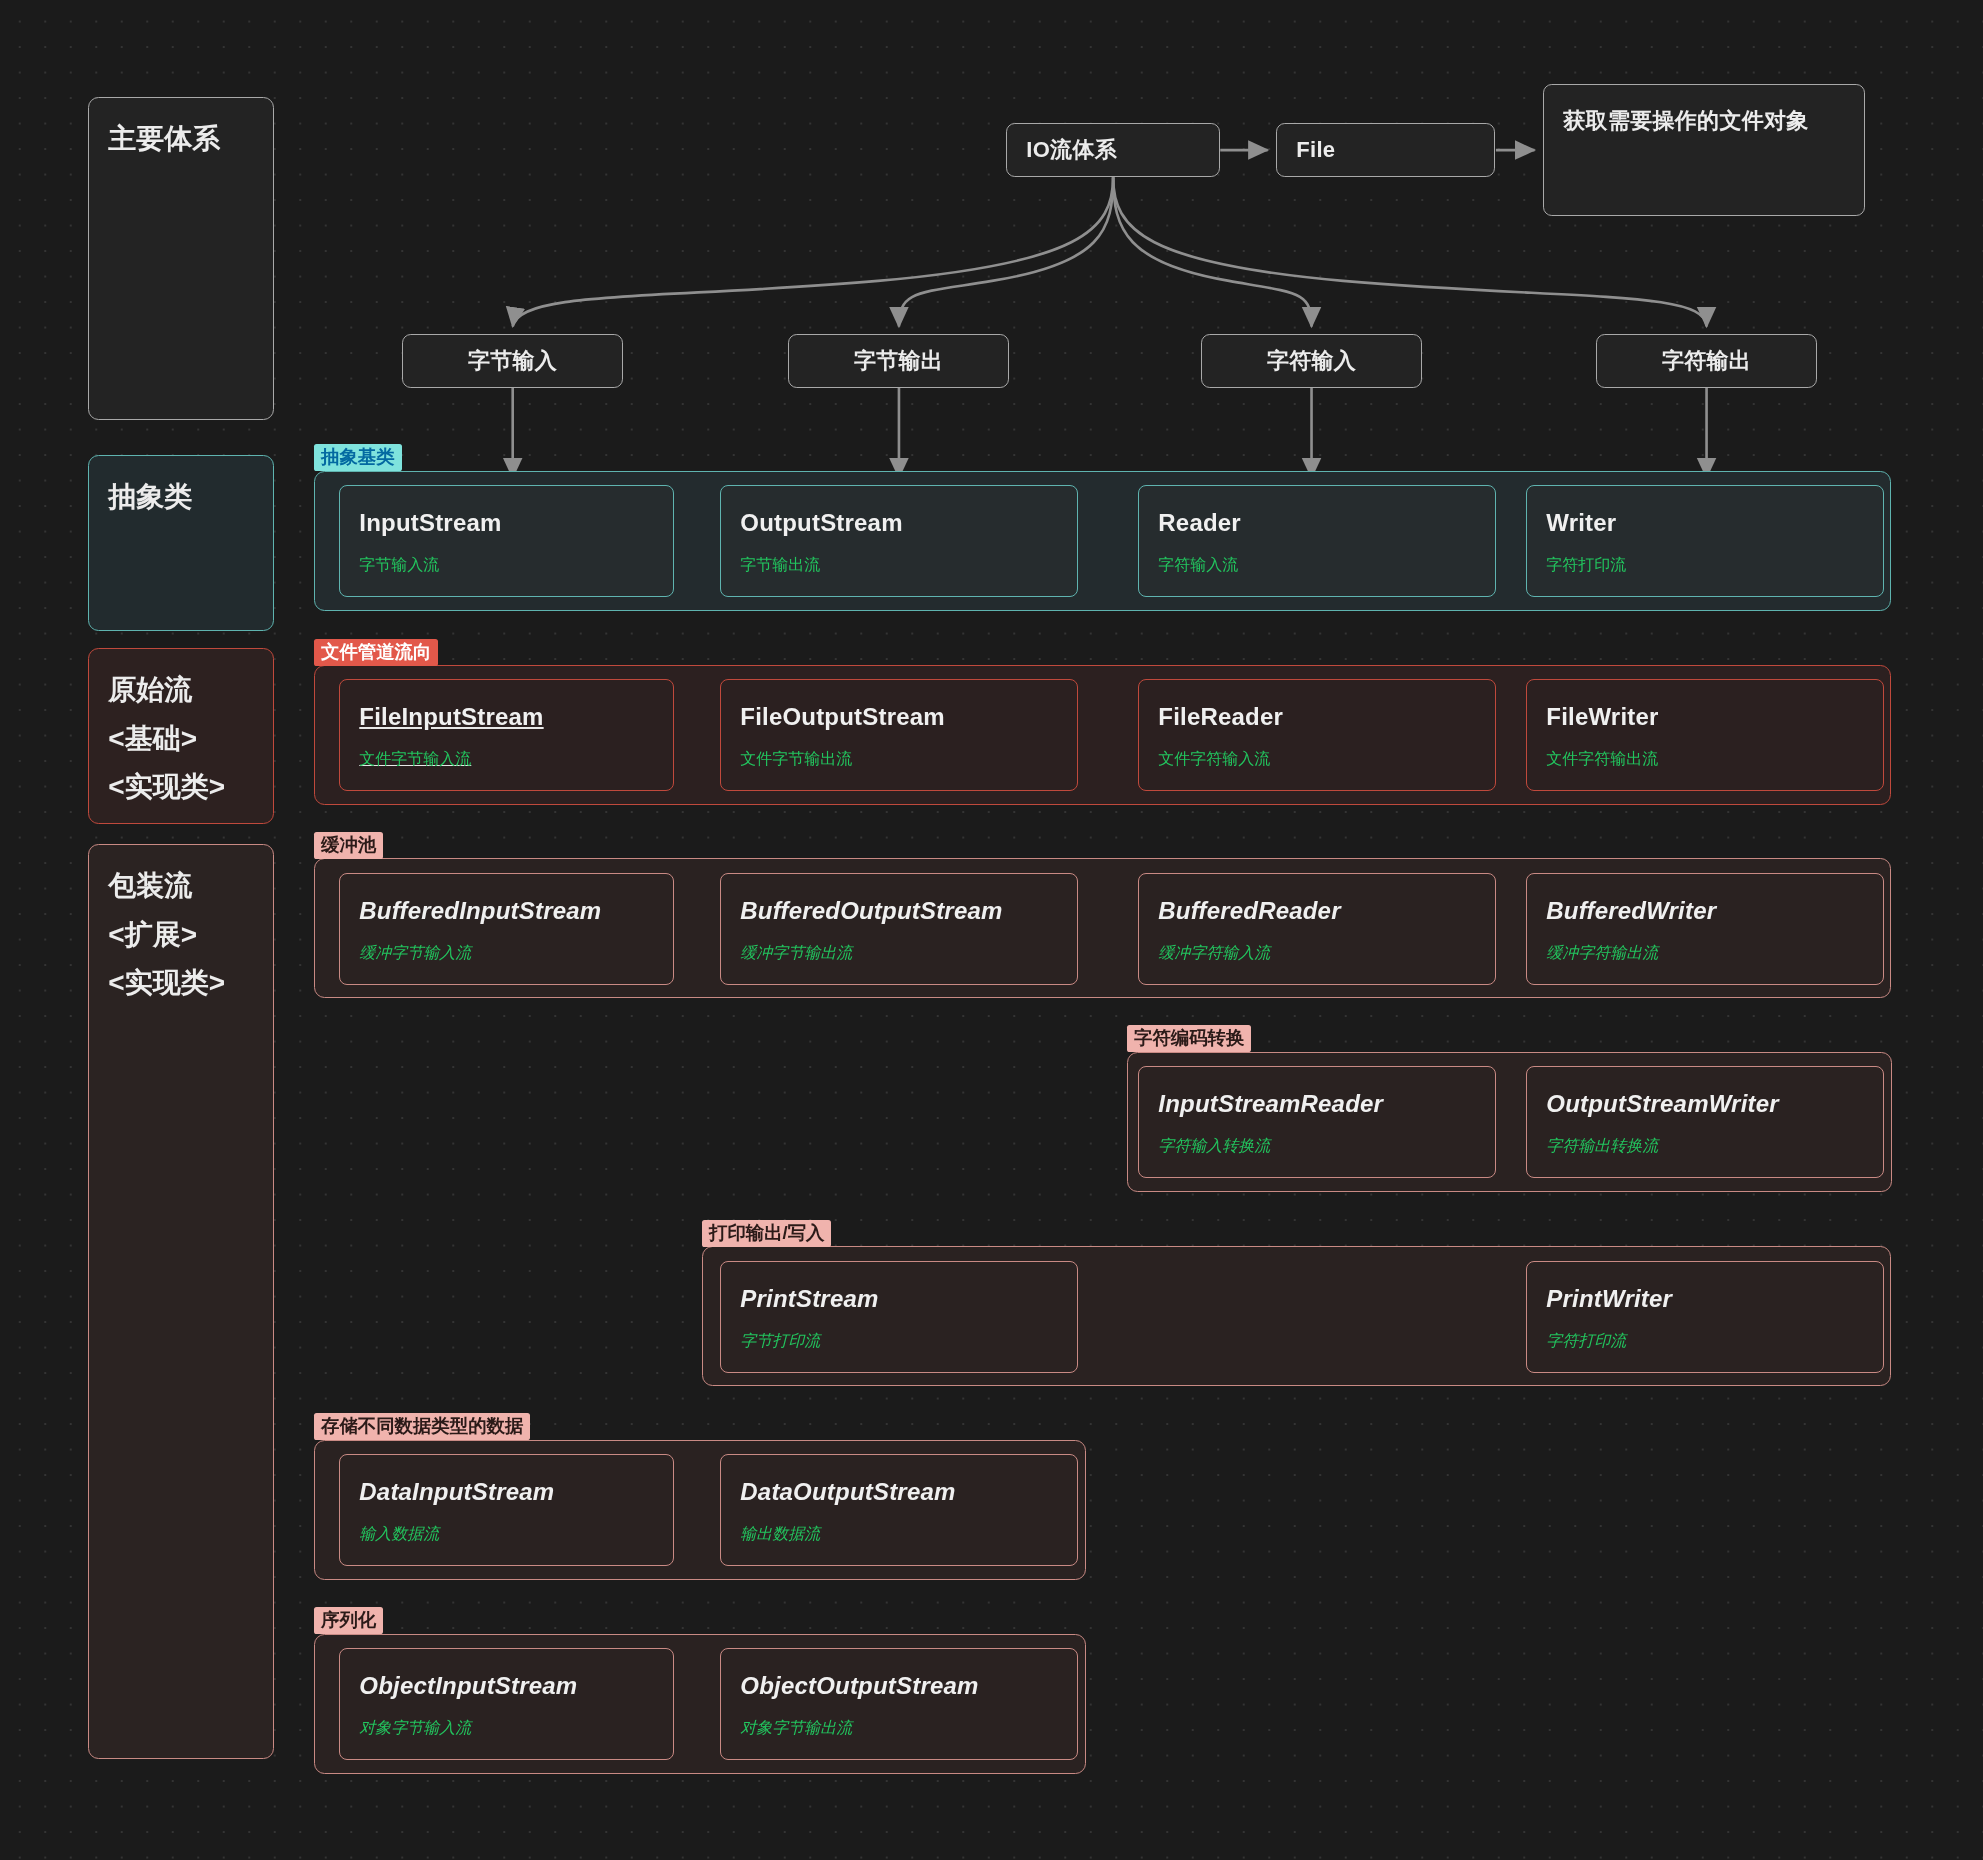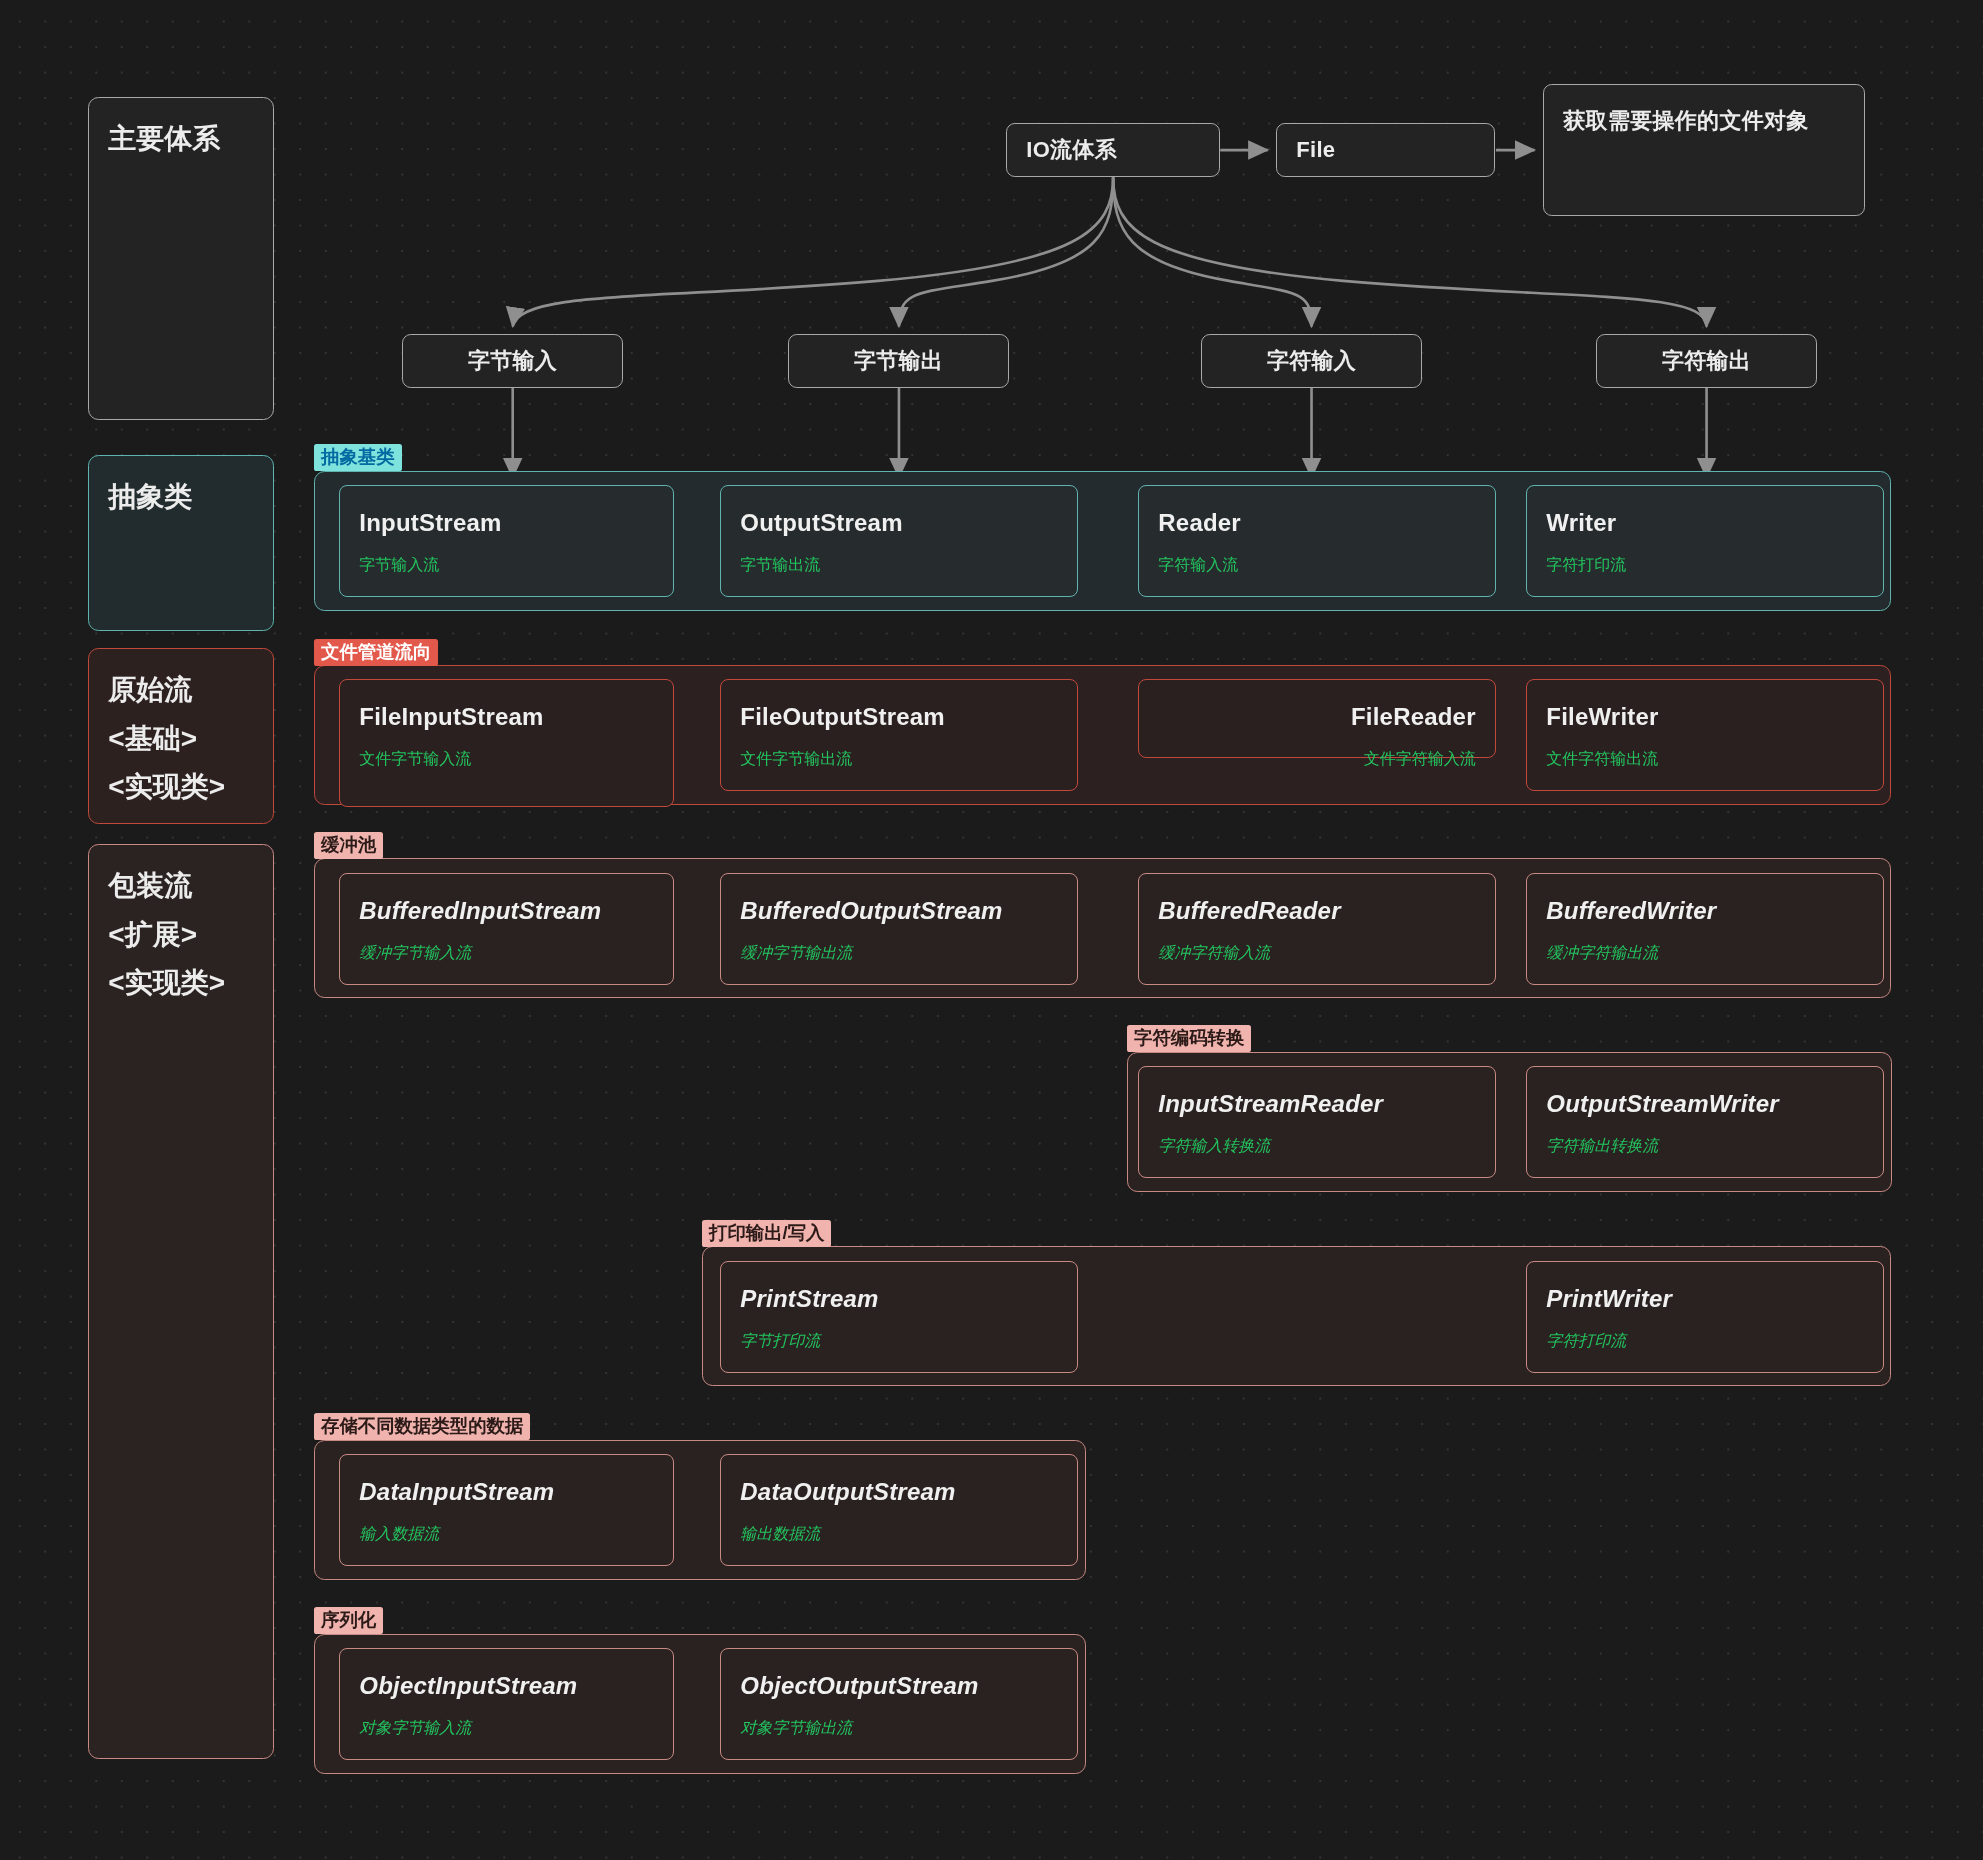--- a/index.html
+++ b/index.html
@@ -163,29 +163,29 @@
       <div class="card teal" style="left: 1138px; top: 485px; width: 358px; height: 112px;">
         <div class="cname">Reader</div>
         <div class="cdesc">字符输入流</div>
       </div>
       <div class="card teal" style="left: 1526px; top: 485px; width: 358px; height: 112px;">
         <div class="cname">Writer</div>
         <div class="cdesc">字符打印流</div>
       </div>
       <div class="group redA" style="left: 314px; top: 665px; width: 1577px; height: 140px;"></div>
       <div class="tag redA" style="left: 314px; top: 639px;">文件管道流向</div>
-      <div class="card redA" style="left: 339px; top: 679px; width: 335px; height: 128px;">
+      <div class="card redA" style="left: 339px; top: 679px; width: 335px; height: 112px; text-decoration: underline;">
         <div class="cname">FileInputStream</div>
         <div class="cdesc">文件字节输入流</div>
       </div>
       <div class="card redA" style="left: 720px; top: 679px; width: 358px; height: 112px;">
         <div class="cname">FileOutputStream</div>
         <div class="cdesc">文件字节输出流</div>
       </div>
-      <div class="card redA" style="left: 1138px; top: 679px; width: 358px; height: 79px; text-align: right;">
+      <div class="card redA" style="left: 1138px; top: 679px; width: 358px; height: 112px;">
         <div class="cname">FileReader</div>
         <div class="cdesc">文件字符输入流</div>
       </div>
       <div class="card redA" style="left: 1526px; top: 679px; width: 358px; height: 112px;">
         <div class="cname">FileWriter</div>
         <div class="cdesc">文件字符输出流</div>
       </div>
       <div class="group redB" style="left: 314px; top: 858px; width: 1577px; height: 140px;"></div>
       <div class="tag redB" style="left: 314px; top: 832px;">缓冲池</div>
       <div class="card redB" style="left: 339px; top: 873px; width: 335px; height: 112px;">

